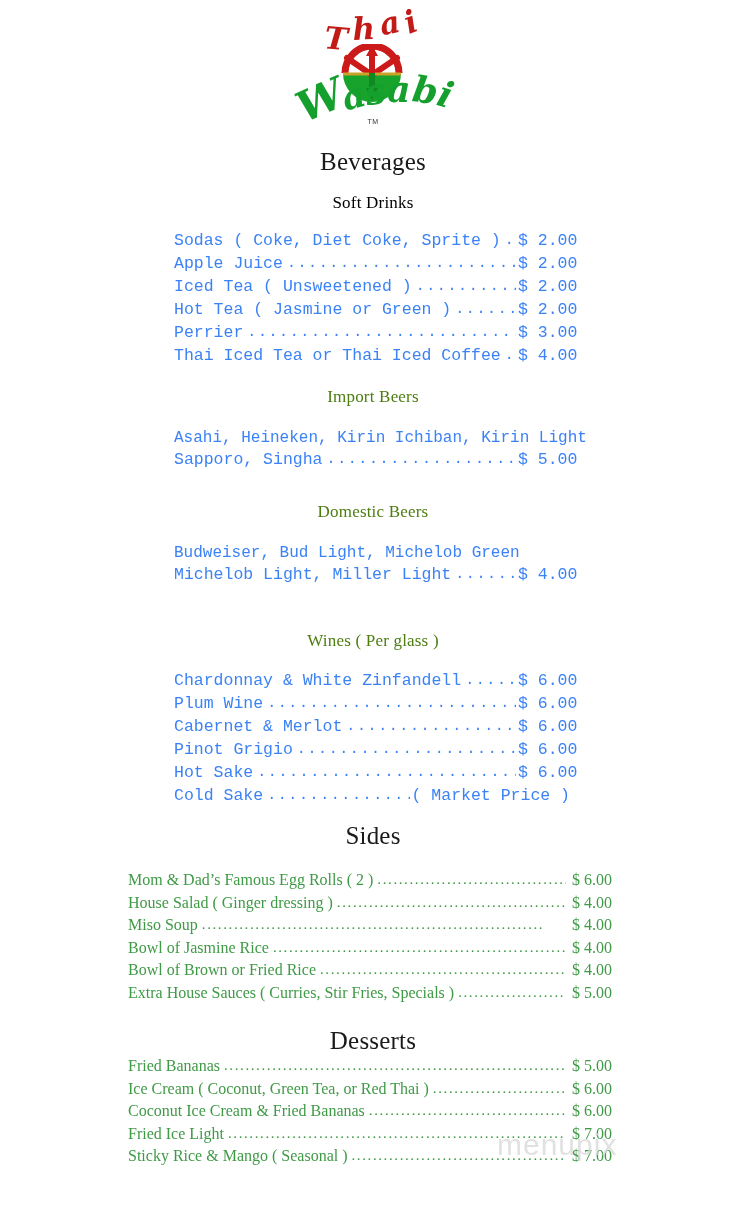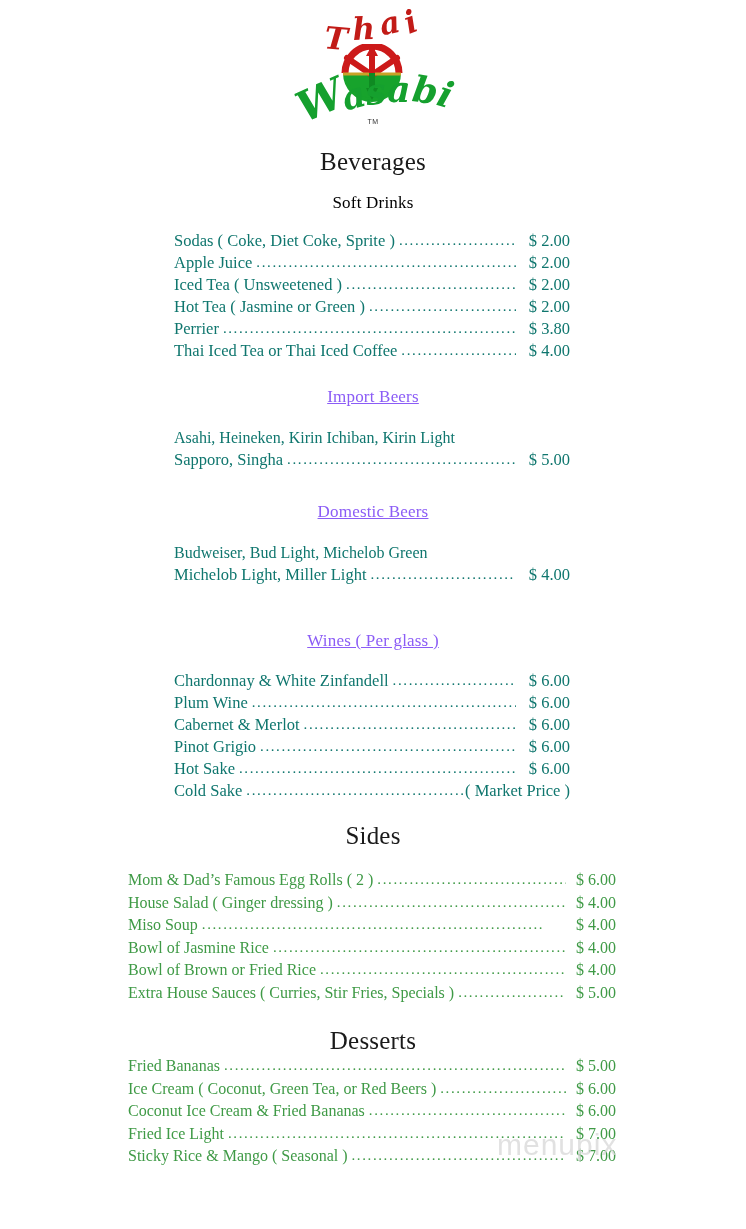--- a/index.html
+++ b/index.html
@@ -106,21 +106,21 @@
     letter-spacing: 0.2px;
   }
   .sub-title {
     text-align: center;
     font-size: 17px;
     font-weight: normal;
     margin: 0;
     letter-spacing: 0.2px;
   }
   .sub-green { color: #000000; }
-  .sub-red   { color: #8b5cf6; text-decoration: underline; }
+  .sub-red   { color: #4d7c0f; }
 
   
   .menu-list {
     list-style: none;
     margin: 0;
     padding: 0;
   }
   .menu-row {
     display: flex;
     align-items: baseline;
@@ -131,40 +131,40 @@
   .m-name { flex: 0 0 auto; }
   .m-dots {
     flex: 1 1 auto;
     overflow: hidden;
     margin: 0 2px 0 4px;
     letter-spacing: 1.6px;
     font-size: 15px;
     position: relative;
     top: -1px;
   }
-  .m-price { flex: 0 0 auto; text-align: right; }
+  .m-price { flex: 0 0 auto; text-align: center; }
 
   
   .bev-block {
     position: absolute;
     left: 174px;
     width: 396px;
   }
   .bev-block .m-price { width: 52px; }
 
   
   .wide-block {
     position: absolute;
     left: 128px;
     width: 488px;
   }
   .wide-block .m-price { width: 48px; }
   .wide-block .menu-row { font-size: 16px; line-height: 22.5px; }
 
-  .dark { color: #0f766e; }
+  .dark { color: #3b82f6; font-family: Liberation Mono, monospace; }
   .green-item { color: #3f9a46; }
 
   
   .stack-first {
     font-size: 16px;
     line-height: 22px;
     white-space: nowrap;
   }
 
   
@@ -253,21 +253,21 @@
     <span class="m-price">$ 2.00</span>
   </li>
   <li class="menu-row dark">
     <span class="m-name">Hot Tea ( Jasmine or Green )</span>
     <span class="m-dots">................................................................</span>
     <span class="m-price">$ 2.00</span>
   </li>
   <li class="menu-row dark">
     <span class="m-name">Perrier</span>
     <span class="m-dots">................................................................</span>
-    <span class="m-price">$ 3.80</span>
+    <span class="m-price">$ 3.00</span>
   </li>
   <li class="menu-row dark">
     <span class="m-name">Thai Iced Tea or Thai Iced Coffee</span>
     <span class="m-dots">................................................................</span>
     <span class="m-price">$ 4.00</span>
   </li>
 </ul>
 
 <h2 id="import-title" class="sub-title sub-red">Import Beers</h2>
 
@@ -367,21 +367,21 @@
 
 <h1 id="desserts-title" class="section-title">Desserts</h1>
 
 <ul id="desserts-list" class="menu-list wide-block">
   <li class="menu-row green-item">
     <span class="m-name">Fried Bananas</span>
     <span class="m-dots">................................................................</span>
     <span class="m-price">$ 5.00</span>
   </li>
   <li class="menu-row green-item">
-    <span class="m-name">Ice Cream ( Coconut, Green Tea, or Red Beers )</span>
+    <span class="m-name">Ice Cream ( Coconut, Green Tea, or Red Thai )</span>
     <span class="m-dots">................................................................</span>
     <span class="m-price">$ 6.00</span>
   </li>
   <li class="menu-row green-item">
     <span class="m-name">Coconut Ice Cream &amp; Fried Bananas</span>
     <span class="m-dots">................................................................</span>
     <span class="m-price">$ 6.00</span>
   </li>
   <li class="menu-row green-item">
     <span class="m-name">Fried Ice Light</span>

